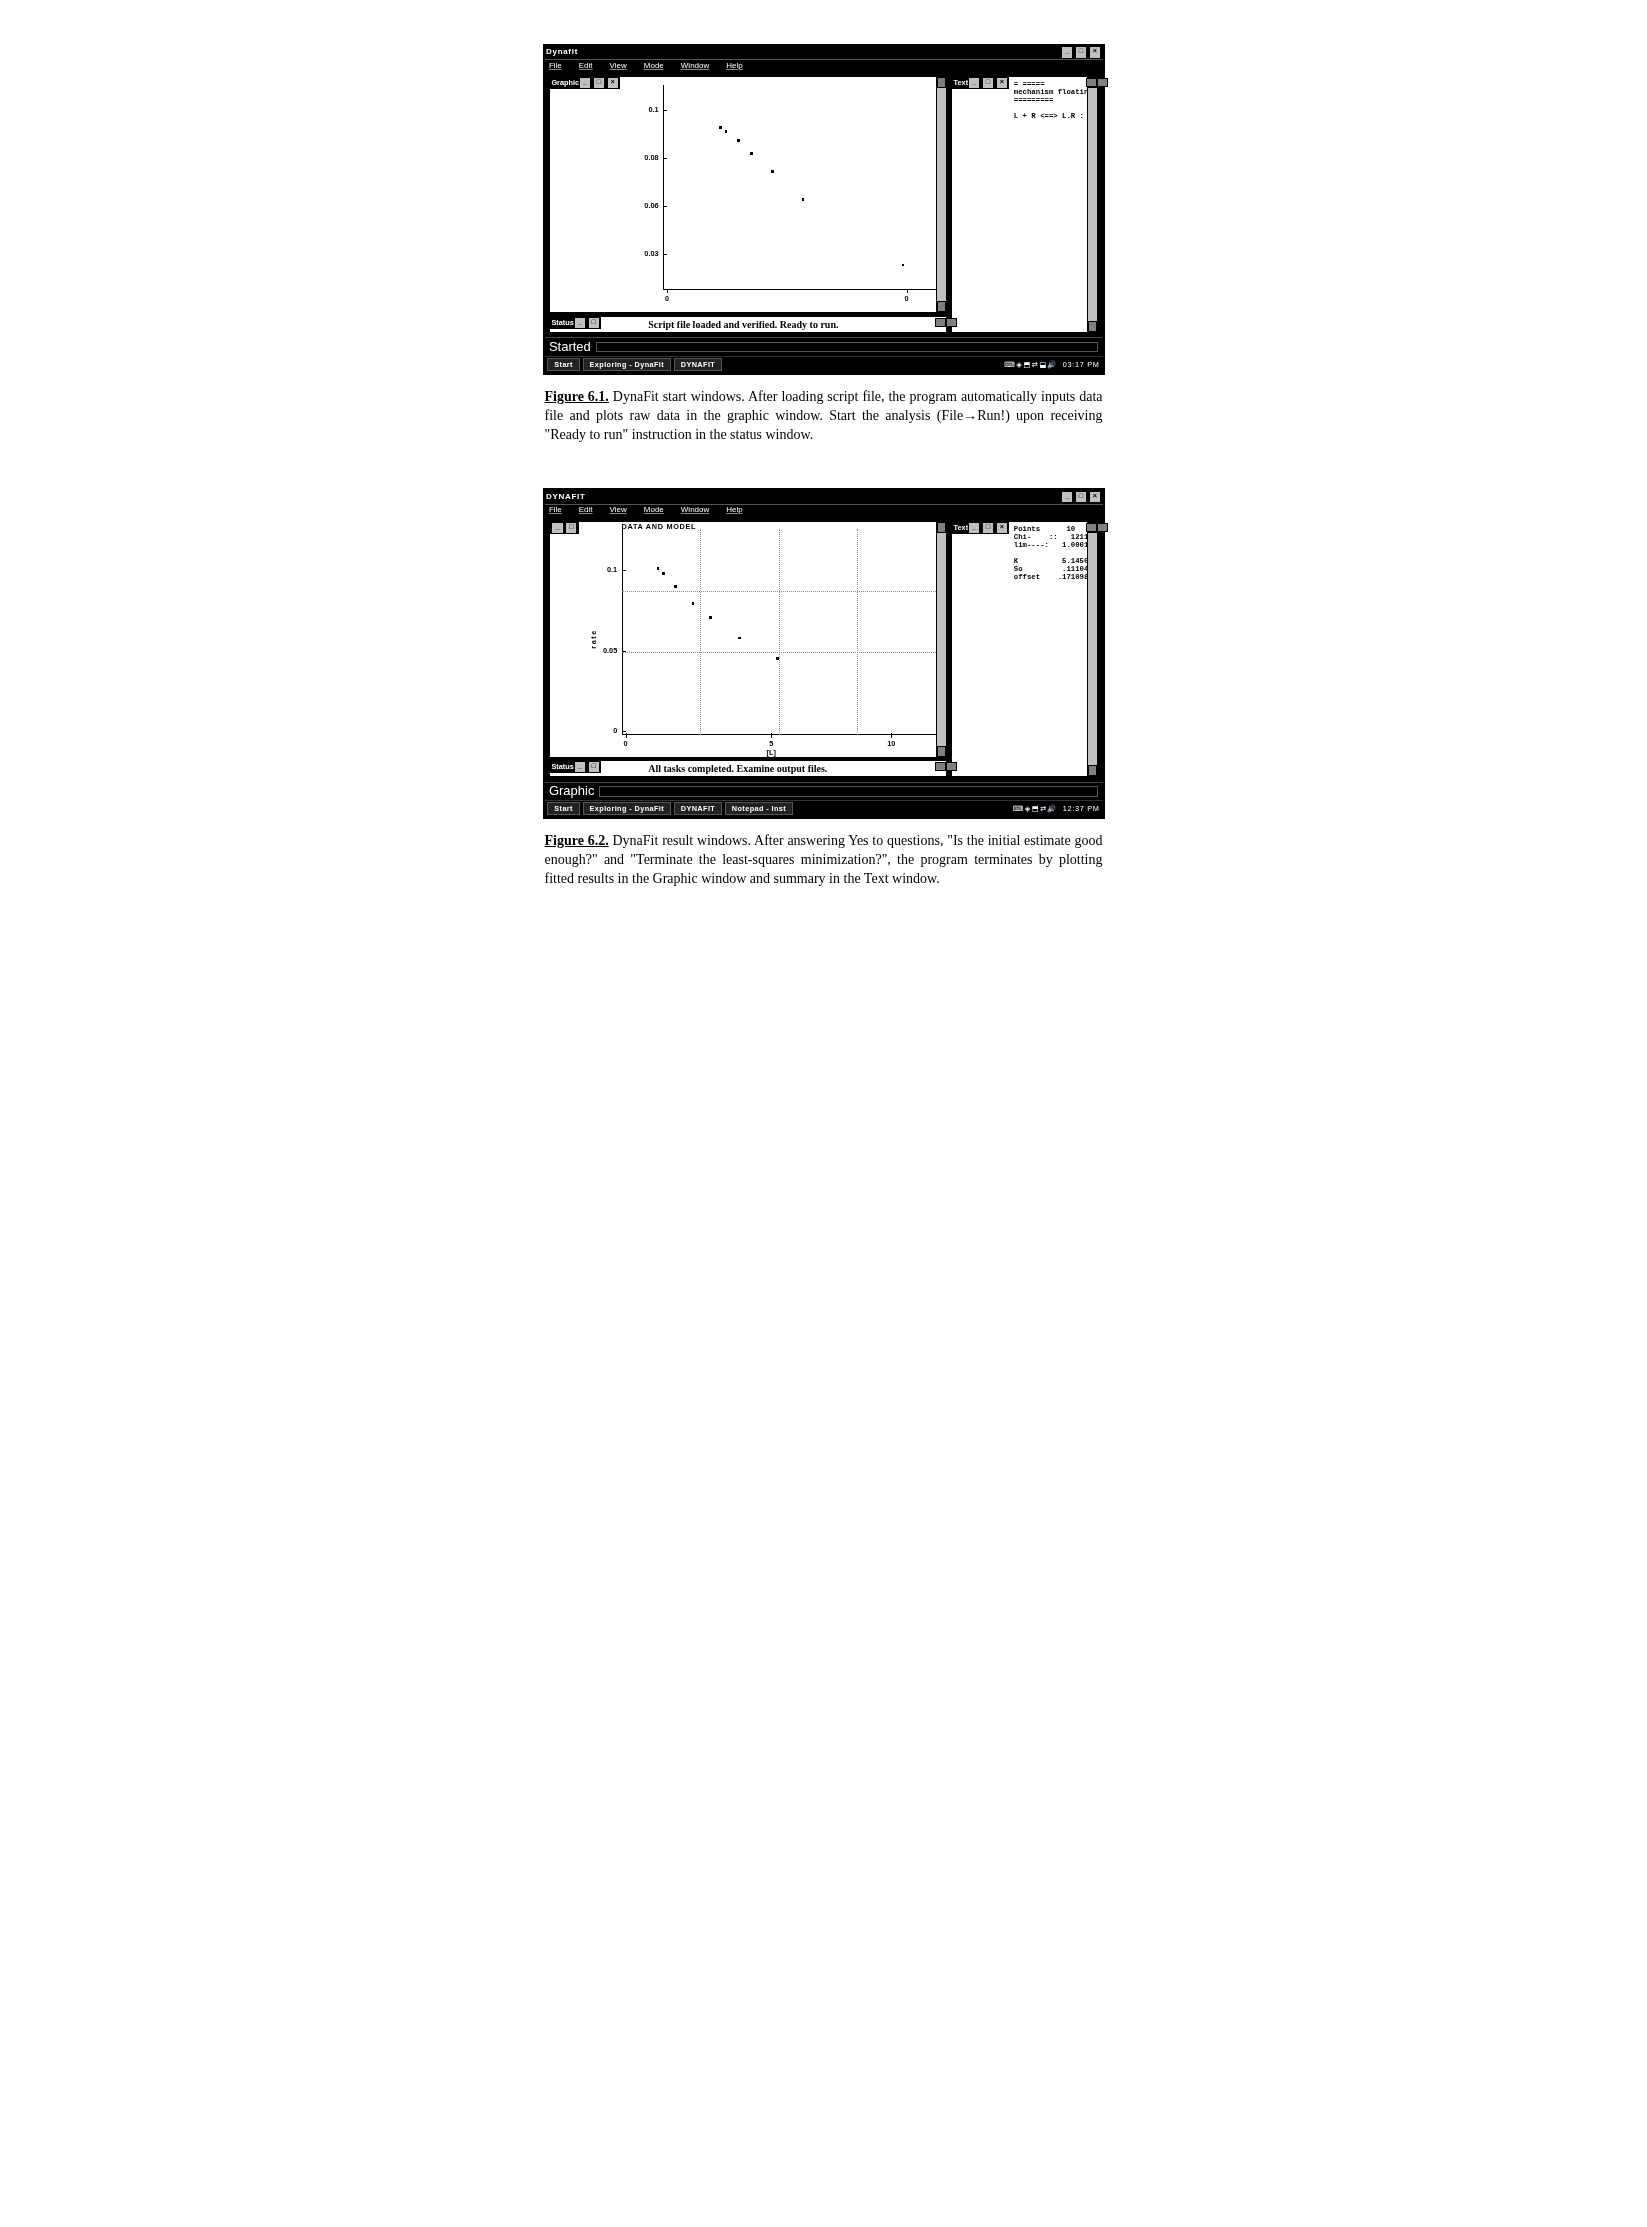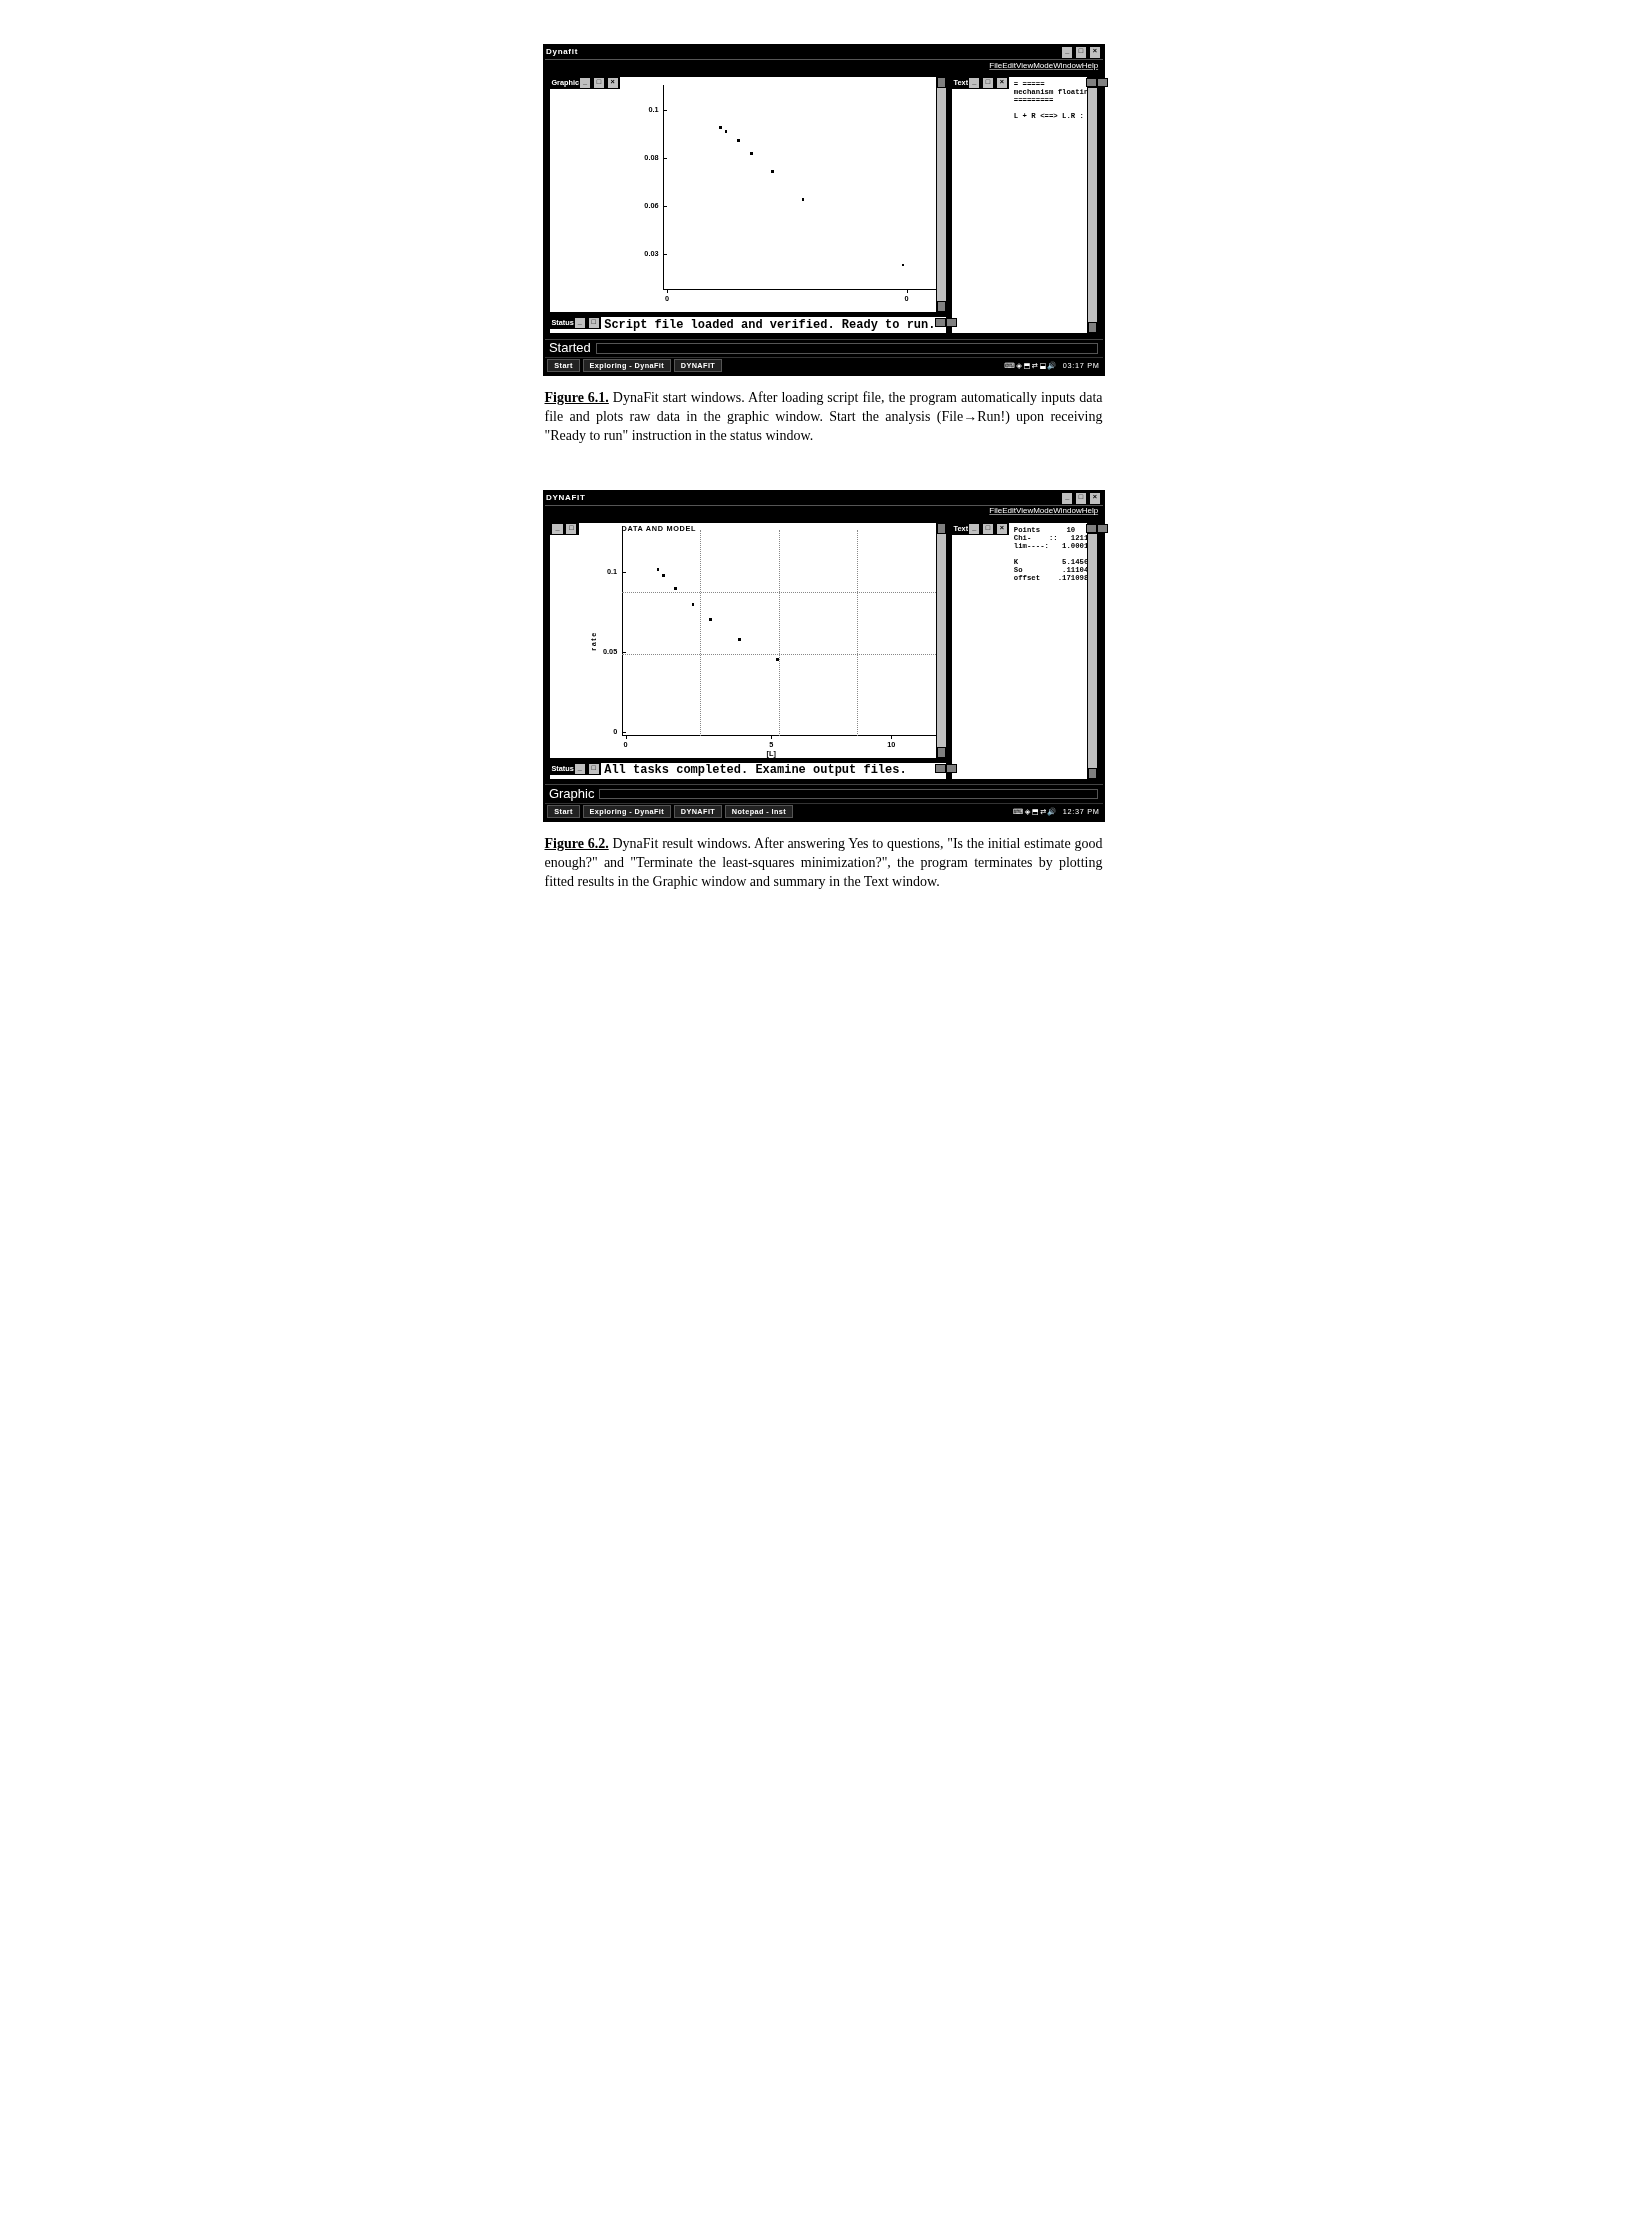--- a/index.html
+++ b/index.html
@@ -50,24 +50,23 @@
     text-align: center;
     line-height: 8.8px;
     font-weight: bold;
   }
   
   .menubar {
     background: #000;
     color: #fff;
     padding: 1.5px 4.4px;
     display: flex;
-    gap: 0;
+    gap: 17px;
     font-size: 8px;
     border-top: 0.7px solid #555;
-    justify-content: flex-end;
   }
   .menubar span { text-decoration: underline; text-decoration-color: #888; }
   
   .workspace {
     background: #000;
     padding: 4.4px;
     display: flex;
     gap: 4.4px;
   }
   .left-stack {
@@ -216,23 +215,24 @@
     width: 8.8px;
     background: #808080;
     border: 0.7px solid #000;
   }
   .scrollbar-h::before { left: 0; }
   .scrollbar-h::after { right: 0; }
   
   .status-body {
     min-height: 11.8px;
     font-weight: bold;
-    font-family: Liberation Mono, monospace;
-    font-size: 12px;
+    font-family: Liberation Serif, serif;
+    font-size: 10px;
     padding: 1.5px 2.9px;
+    margin-left: 44px;
   }
   
   .text-body {
     flex: 1;
     background: #fff;
     font-family: "Courier New", monospace;
     font-weight: bold;
     font-size: 7.3px;
     padding: 2.9px 4.4px;
     white-space: pre;

